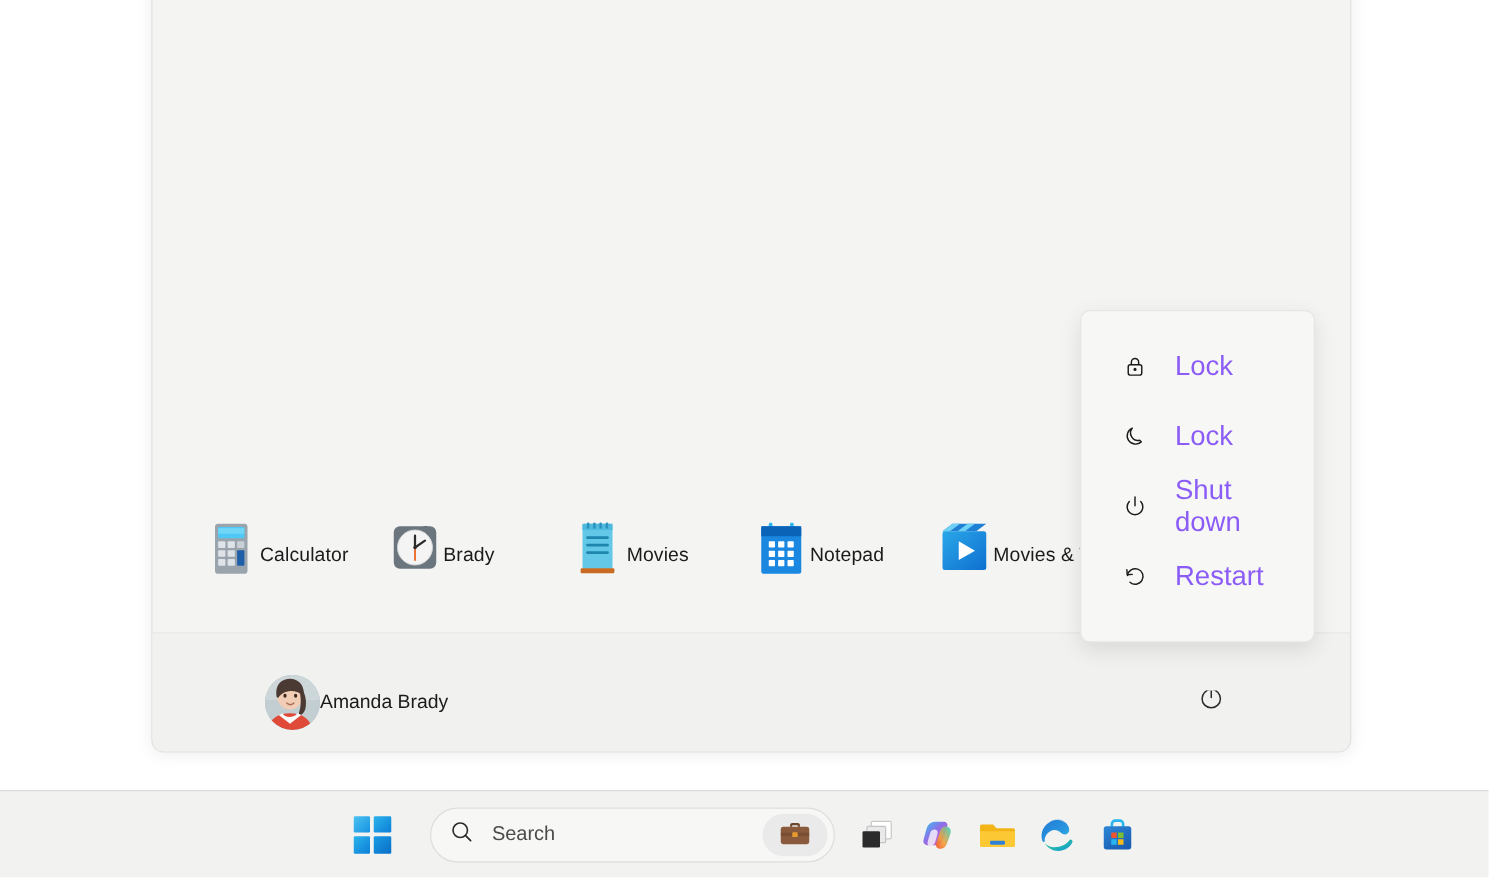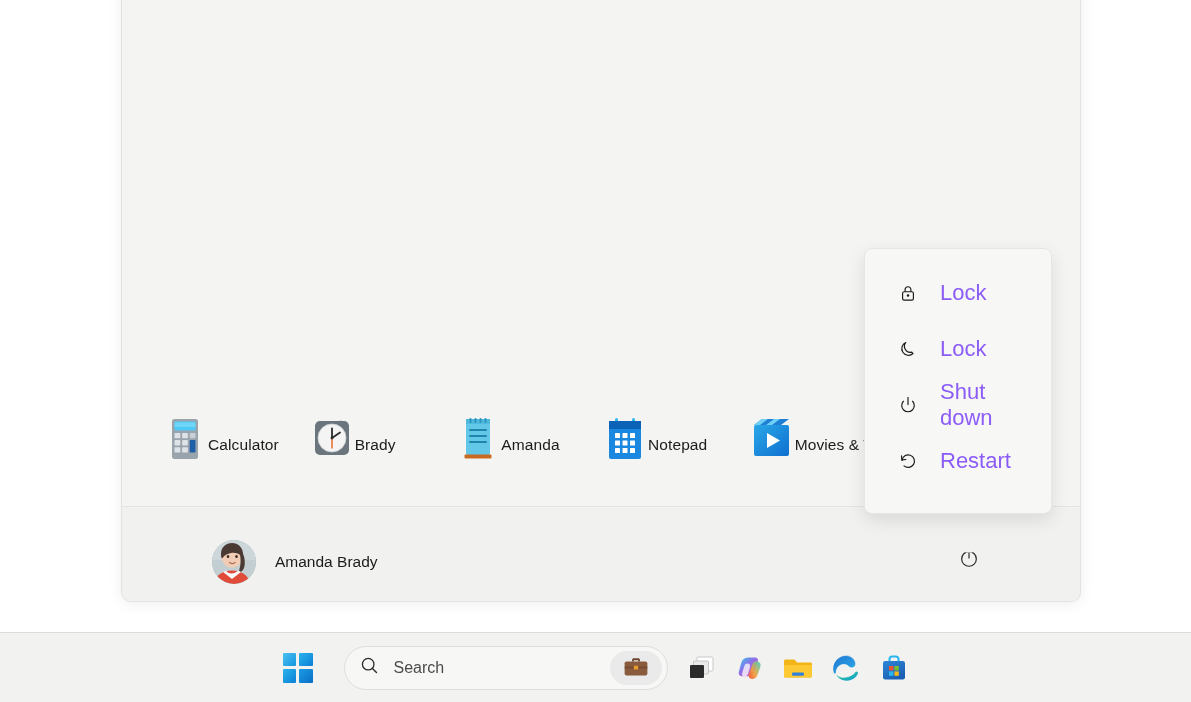--- a/index.html
+++ b/index.html
@@ -69,21 +69,21 @@
   .account-row {
     position: absolute;
     left: 0; right: 0; top: 726px; bottom: 0;
     background: #f1f1f0;
     border-bottom-left-radius: 10px;
     border-bottom-right-radius: 10px;
   }
   .account-btn {
     position: absolute;
     left: 84px; top: 27px;
-    display: flex; align-items: center; gap: 19px;
+    display: flex; align-items: center; 
     padding: 6px 12px 6px 6px;
     border-radius: 6px;
     text-align: center;
   }
   .avatar {
     width: 44px; height: 44px; border-radius: 50%;
     overflow: hidden; position: relative;
     background: #b9c7cd;
     flex: none;
     box-shadow: inset 0 0 0 1px rgba(0,0,0,0.06);
@@ -230,21 +230,21 @@
                 <rect x="29.5" y="1" width="2" height="5" rx="1"></rect>
               </g>
               <g stroke="#1e86ad" stroke-width="2.2" stroke-linecap="round">
                 <line x1="15" y1="13" x2="31" y2="13"></line>
                 <line x1="15" y1="19" x2="31" y2="19"></line>
                 <line x1="15" y1="25" x2="31" y2="25"></line>
               </g>
               <rect x="9.5" y="37.5" width="27" height="4" rx="1" fill="#c96a22"></rect>
             </svg>
           </div>
-          <div class="app-label">Amanda</div>
+          <div class="app-label">Movies</div>
         </div>
 
         <div class="app-tile">
           <div class="app-icon">
             <svg viewBox="0 0 46 46" width="46" height="46">
               <rect x="13" y="1" width="3" height="6" rx="1.5" fill="#2bb8f0"></rect>
               <rect x="30" y="1" width="3" height="6" rx="1.5" fill="#2bb8f0"></rect>
               <rect x="7" y="4" width="32" height="38" rx="2" fill="#1a87e0"></rect>
               <rect x="7" y="4" width="32" height="8" fill="#0b63b8"></rect>
               <g fill="#ffffff">

